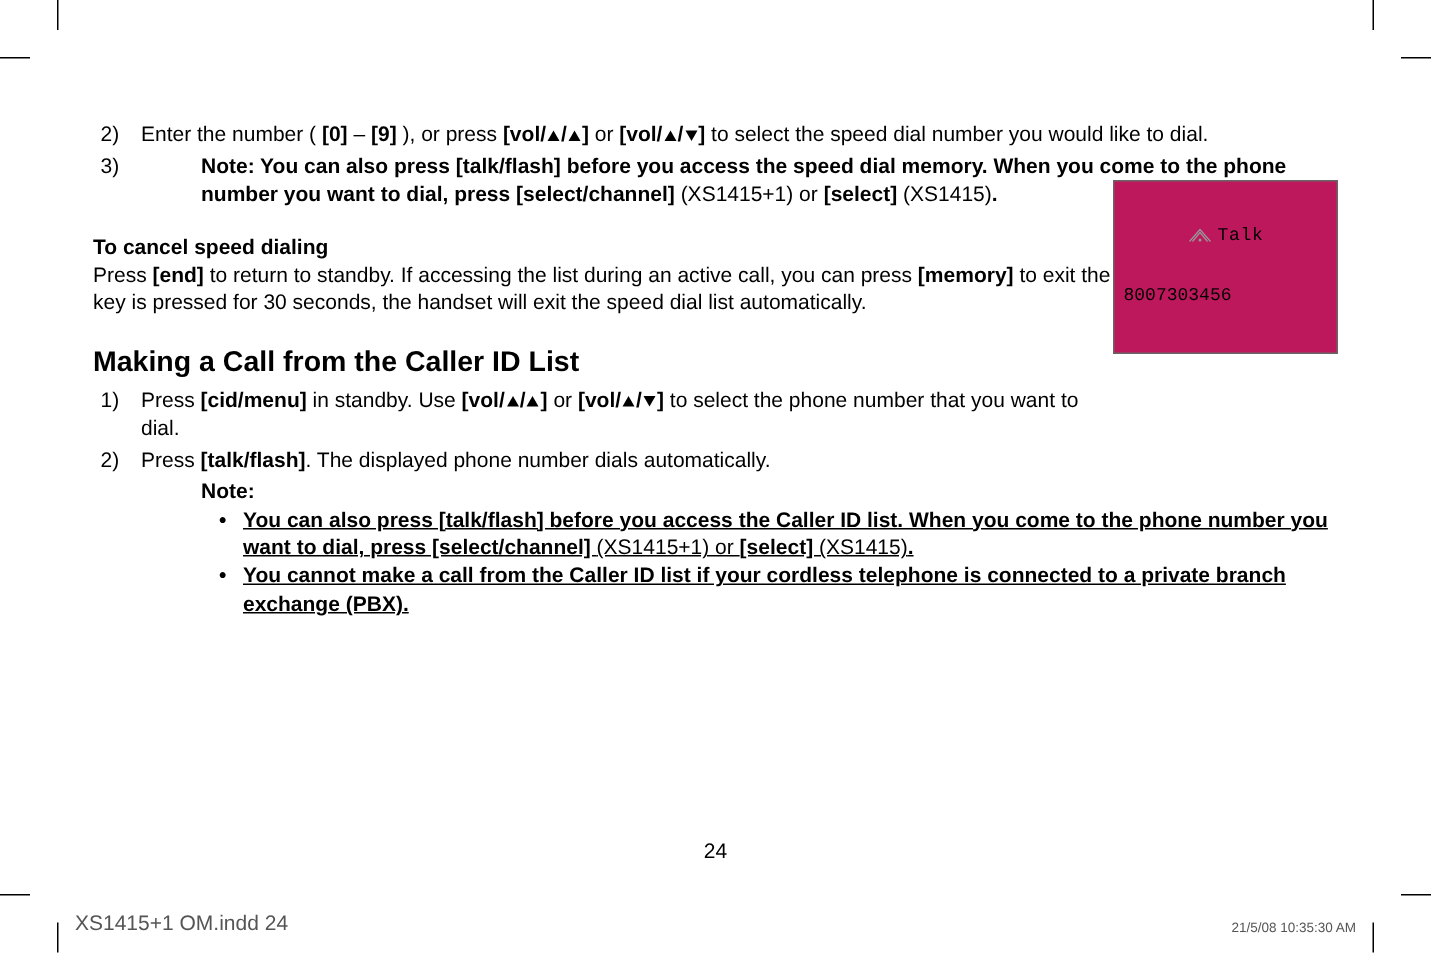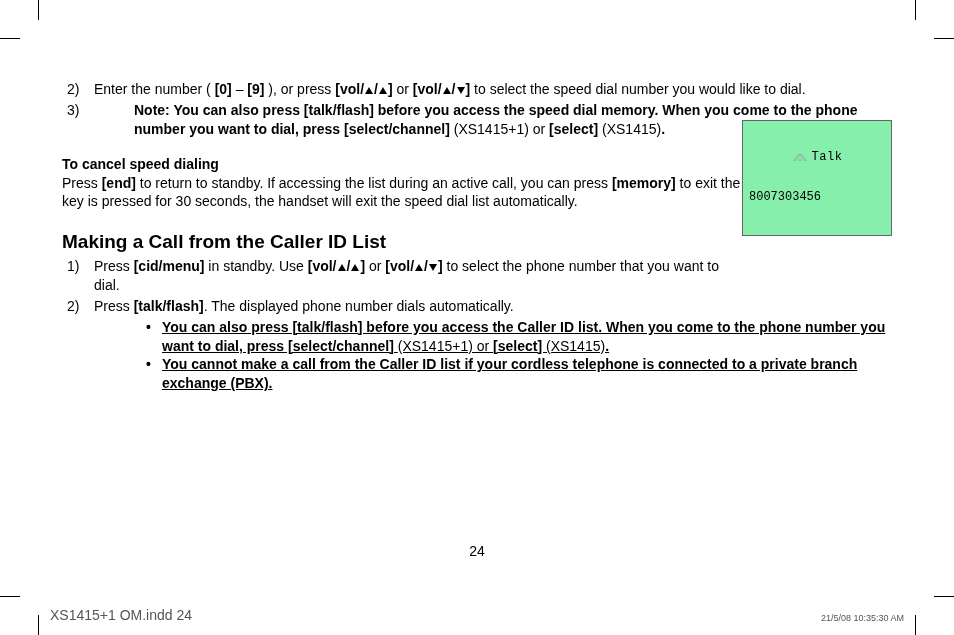--- a/index.html
+++ b/index.html
@@ -86,21 +86,21 @@
     .bullet-list li::before {
       content: "•";
       position: absolute;
       left: 0;
       top: 0;
       font-weight: bold;
     }
     .lcd-box {
       position: absolute;
       border: 1px solid #666;
-      background: #86efac;
+      background: #be185d;
       font-family: "Courier New", monospace;
       font-size: 12px;
       line-height: 1.1;
       padding: 4px 6px;
       white-space: pre;
     }
     .lcd1 {
       right: 62px;
       top: 120px;
       width: 150px;
@@ -114,21 +114,21 @@
       vertical-align: middle;
       margin-right: 4px;
     }
     .lcd2 {
       right: 62px;
       top: 362px;
       width: 150px;
     }
     .page-number {
       position: absolute;
-      bottom: 76px;
+      bottom: 60px;
       left: 50%;
       transform: translateX(-50%);
       font-size: 14px;
     }
     .footer-left {
       position: absolute;
       bottom: 12px;
       left: 50px;
       font-size: 14px;
       color: #555;
@@ -221,20 +221,21 @@
         <span class="num">1)</span>
         <div class="text-wrap-2">
         <span>Press </span><span class="bold">[cid/menu]</span><span> in standby. Use </span><span class="bold"><span>[vol/</span><span class="up"></span><span>/</span><span class="up"></span><span>]</span></span><span> or </span><span class="bold"><span>[vol/</span><span class="up"></span><span>/</span><span class="down"></span><span>]</span></span><span> to select the phone number that you want to dial.</span>
         </div>
       </li>
       <li>
         <span class="num">2)</span>
         <span>Press </span><span class="bold">[talk/flash]</span><span>. The displayed phone number dials automatically.</span>
       </li>
     </ol>
+    <div class="note-indent bold">Note:</div>
     <ul class="bullet-list">
       <li>
         <span class="bold">You can also press [talk/flash] before you access the Caller ID list. When you come to the phone number you want to dial, press [select/channel] </span><span>(XS1415+1) or  </span><span class="bold">[select] </span><span>(XS1415)</span><span class="bold">.</span>
       </li>
       <li class="bold">You cannot make a call from the Caller ID list if your cordless telephone is connected to a private branch exchange (PBX).</li>
     </ul>
 
   </div>
 
   <div class="page-number">24</div>

